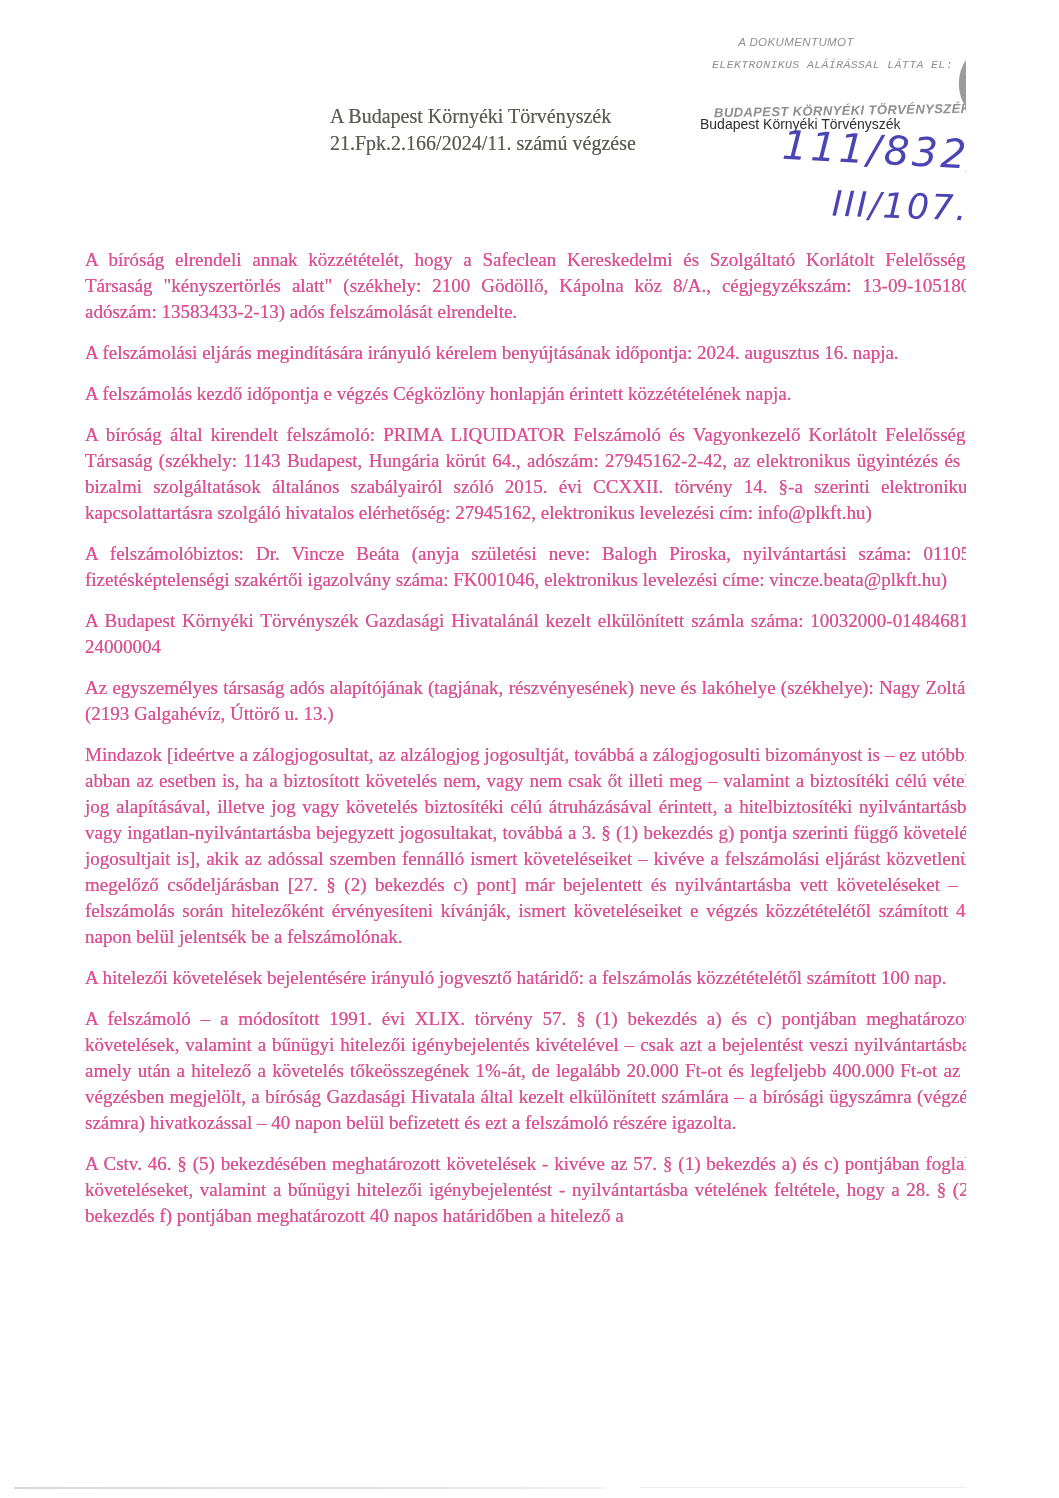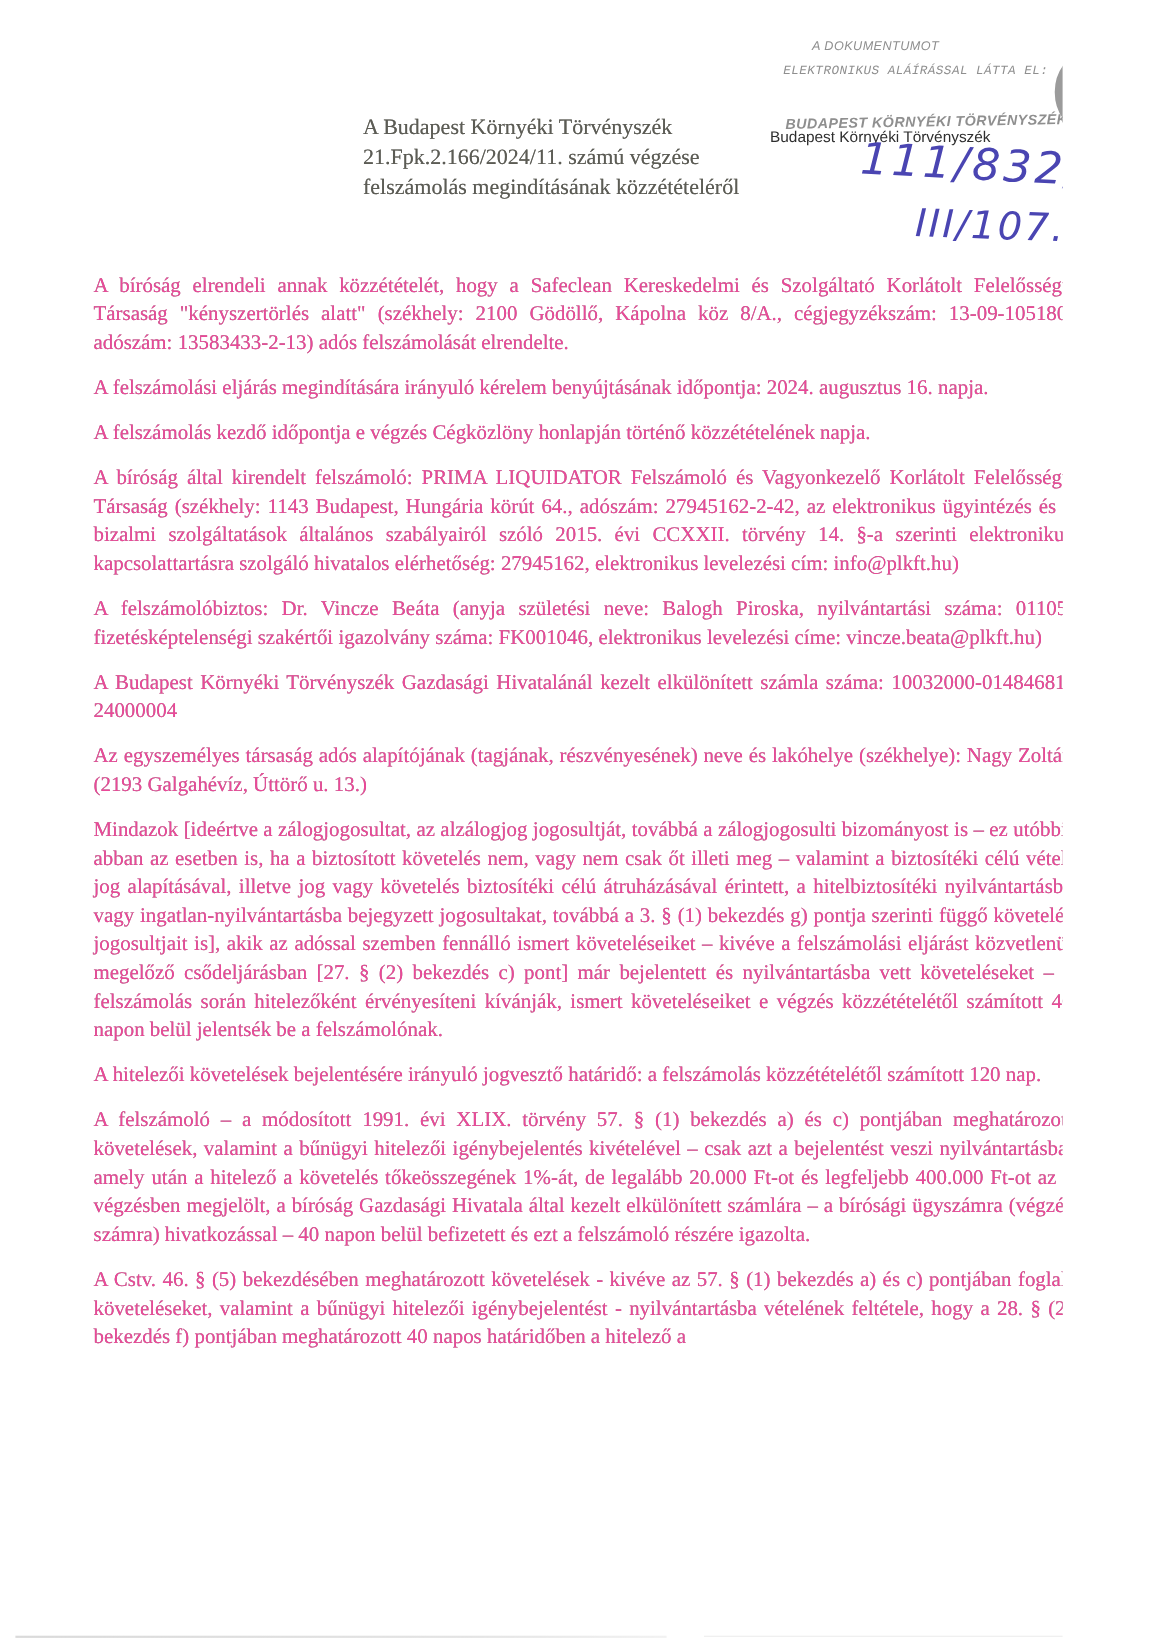--- a/index.html
+++ b/index.html
@@ -122,33 +122,32 @@
       </g>
     </svg>
   </div>
 
   <div class="handwriting hand-line1">111/832/2025</div>
   <div class="handwriting hand-line2">III/107.</div>
 
   <div class="doc-title">
     <div>A Budapest Környéki Törvényszék</div>
     <div>21.Fpk.2.166/2024/11. számú végzése</div>
-    <div>felszámolás megindításának közzétételéről</div>
   </div>
 
   <div class="body-text">
     <p>A bíróság elrendeli annak közzétételét, hogy a Safeclean Kereskedelmi és Szolgáltató Korlátolt Felelősségű Társaság "kényszertörlés alatt" (székhely: 2100 Gödöllő, Kápolna köz 8/A., cégjegyzékszám: 13-09-105180, adószám: 13583433-2-13) adós felszámolását elrendelte.</p>
     <p>A felszámolási eljárás megindítására irányuló kérelem benyújtásának időpontja: 2024. augusztus 16. napja.</p>
-    <p>A felszámolás kezdő időpontja e végzés Cégközlöny honlapján történő közzétételének napja.</p>
+    <p>A felszámolás kezdő időpontja e végzés Cégközlöny honlapján érintett közzétételének napja.</p>
     <p>A bíróság által kirendelt felszámoló: PRIMA LIQUIDATOR Felszámoló és Vagyonkezelő Korlátolt Felelősségű Társaság (székhely: 1143 Budapest, Hungária körút 64., adószám: 27945162-2-42, az elektronikus ügyintézés és a bizalmi szolgáltatások általános szabályairól szóló 2015. évi CCXXII. törvény 14. §-a szerinti elektronikus kapcsolattartásra szolgáló hivatalos elérhetőség: 27945162, elektronikus levelezési cím: info@plkft.hu)</p>
     <p>A felszámolóbiztos: Dr. Vincze Beáta (anyja születési neve: Balogh Piroska, nyilvántartási száma: 01105, fizetésképtelenségi szakértői igazolvány száma: FK001046, elektronikus levelezési címe: vincze.beata@plkft.hu)</p>
     <p>A Budapest Környéki Törvényszék Gazdasági Hivatalánál kezelt elkülönített számla száma: 10032000-01484681-24000004</p>
     <p>Az egyszemélyes társaság adós alapítójának (tagjának, részvényesének) neve és lakóhelye (székhelye): Nagy Zoltán (2193 Galgahévíz, Úttörő u. 13.)</p>
     <p>Mindazok [ideértve a zálogjogosultat, az alzálogjog jogosultját, továbbá a zálogjogosulti bizományost is – ez utóbbit abban az esetben is, ha a biztosított követelés nem, vagy nem csak őt illeti meg – valamint a biztosítéki célú vételi jog alapításával, illetve jog vagy követelés biztosítéki célú átruházásával érintett, a hitelbiztosítéki nyilvántartásba vagy ingatlan-nyilvántartásba bejegyzett jogosultakat, továbbá a 3. § (1) bekezdés g) pontja szerinti függő követelés jogosultjait is], akik az adóssal szemben fennálló ismert követeléseiket – kivéve a felszámolási eljárást közvetlenül megelőző csődeljárásban [27. § (2) bekezdés c) pont] már bejelentett és nyilvántartásba vett követeléseket – a felszámolás során hitelezőként érvényesíteni kívánják, ismert követeléseiket e végzés közzétételétől számított 40 napon belül jelentsék be a felszámolónak.</p>
-    <p>A hitelezői követelések bejelentésére irányuló jogvesztő határidő: a felszámolás közzétételétől számított 120 nap.</p>
+    <p>A hitelezői követelések bejelentésére irányuló jogvesztő határidő: a felszámolás közzétételétől számított 100 nap.</p>
     <p>A felszámoló – a módosított 1991. évi XLIX. törvény 57. § (1) bekezdés a) és c) pontjában meghatározott követelések, valamint a bűnügyi hitelezői igénybejelentés kivételével – csak azt a bejelentést veszi nyilvántartásba, amely után a hitelező a követelés tőkeösszegének 1%-át, de legalább 20.000 Ft-ot és legfeljebb 400.000 Ft-ot az e végzésben megjelölt, a bíróság Gazdasági Hivatala által kezelt elkülönített számlára – a bírósági ügyszámra (végzés számra) hivatkozással – 40 napon belül befizetett és ezt a felszámoló részére igazolta.</p>
     <p>A Cstv. 46. § (5) bekezdésében meghatározott követelések - kivéve az 57. § (1) bekezdés a) és c) pontjában foglalt követeléseket, valamint a bűnügyi hitelezői igénybejelentést - nyilvántartásba vételének feltétele, hogy a 28. § (2) bekezdés f) pontjában meghatározott 40 napos határidőben a hitelező a</p>
   </div>
 
   <div class="scan-line"></div>
   <div class="scan-line2"></div>
 
 </div>
 
 </body></html>

